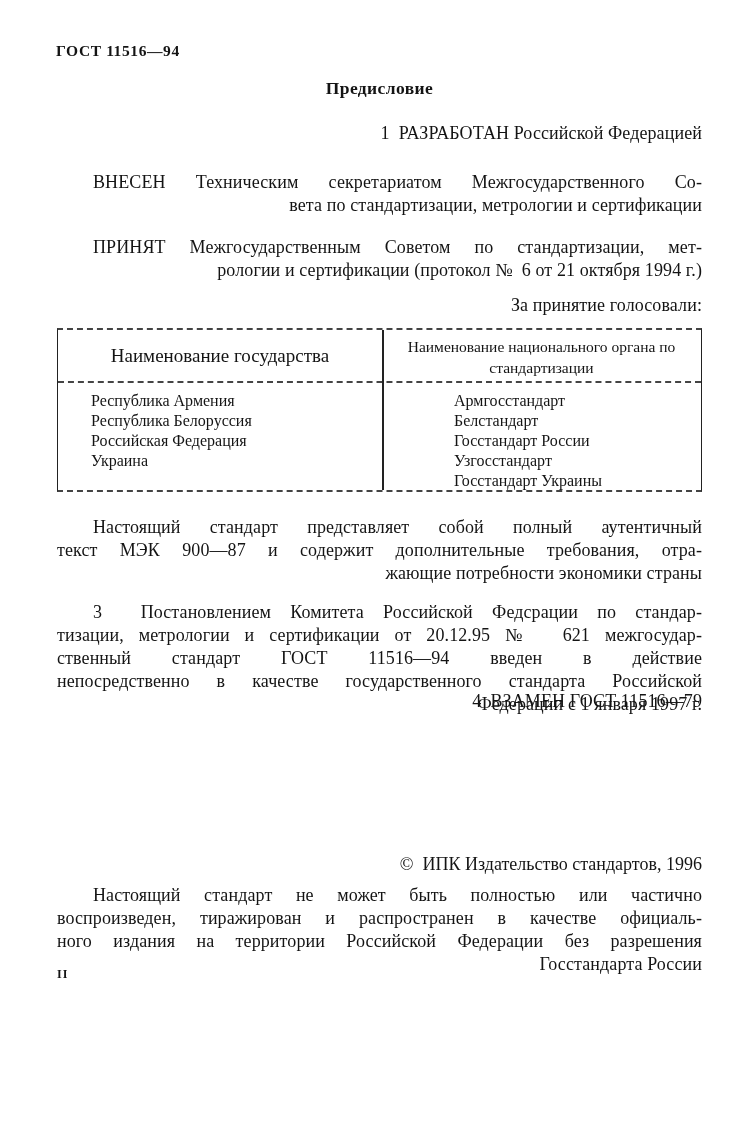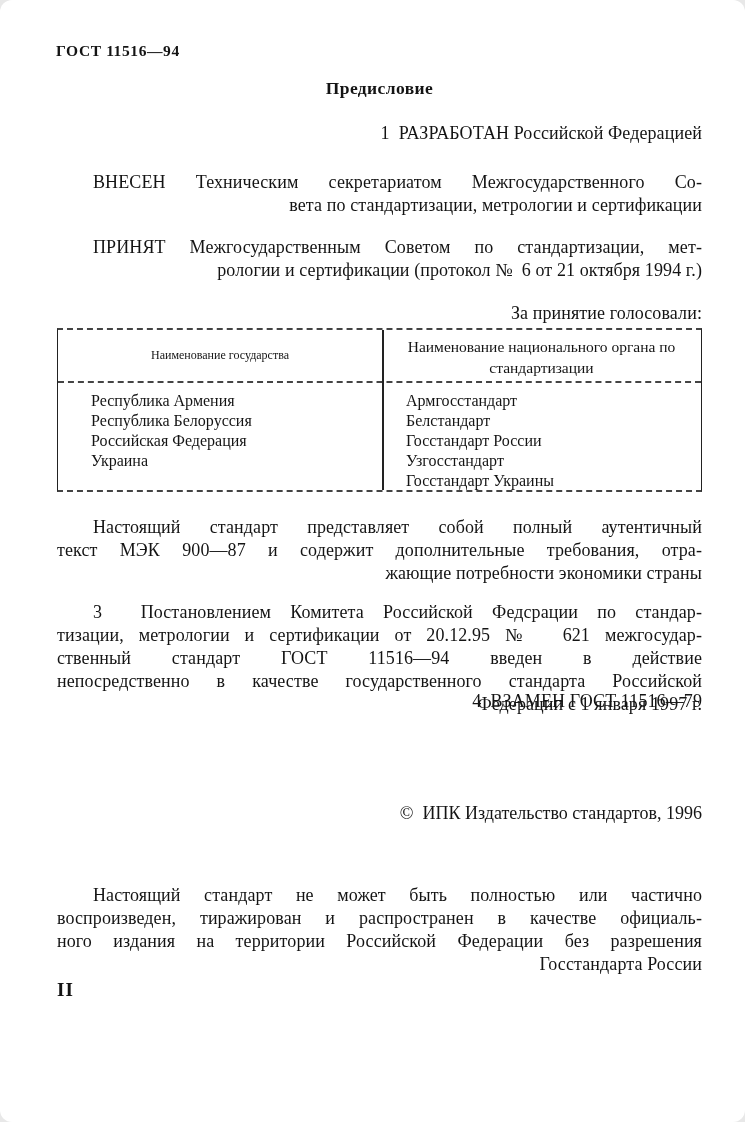--- a/index.html
+++ b/index.html
@@ -1,47 +1,46 @@
 <!DOCTYPE html>
 <html><head>
 <meta charset="utf-8">
 <style>
   html,body { margin:0; padding:0; background:#e8e8e8; }
   #page {
     position:relative; width:745px; height:1122px; margin:0 auto;
     background:#ffffff; color:#141414; overflow:hidden;
     font-family:"Liberation Serif","DejaVu Serif",serif;
-    border-radius:12px;
   }
   .abs { position:absolute; }
   .blk { position:absolute; left:57px; width:645px; font-size:18px; line-height:23px; letter-spacing:0.1px; }
   .ln  { white-space:pre-wrap;text-align:right; }
   .j   { text-align:justify; text-align-last:justify; text-justify:inter-word; }
   .ind { text-indent:36px; }
 
   .doc-code   { left:56px; top:42px; font-weight:bold; font-size:15.5px; letter-spacing:0.6px; }
   .page-title { left:57px; top:78px; width:645px; text-align:center; font-weight:bold; font-size:17.5px; letter-spacing:0.4px; }
 
   
   .vote-table {
     position:absolute; left:57px; top:328px; width:645px; height:164px; box-sizing:border-box;
     border-left:1.5px solid #222; border-right:1.5px solid #222;
     border-top:2px dashed #444; border-bottom:2px dashed #444;
   }
   .vdiv { position:absolute; left:324px; top:0; bottom:0; width:1.5px; background:#222; }
   .thead { display:flex; height:53px; box-sizing:border-box; border-bottom:2px dashed #444; }
-  .th-c1 { width:324px; display:flex; align-items:center; justify-content:center; font-size:12px; }
+  .th-c1 { width:324px; display:flex; align-items:center; justify-content:center; font-size:19px; }
   .th-c2 { flex:1; text-align:center; font-size:15.5px; line-height:21px; padding-top:6px; }
-  .tbody { display:flex; }
+  .tbody { display:flex;gap:48px; }
   .tb-c1 { width:324px; box-sizing:border-box; padding:8px 0 0 33px; }
   .tb-c2 { flex:1; box-sizing:border-box; padding:8px 0 0 24px; }
   .cell  { font-size:16px; line-height:20px; white-space:pre-wrap; }
 
-  .copyright { left:57px; top:803px; width:645px; text-align:right; font-size:18px; white-space:pre-wrap; }
-  .page-num  { left:57px; top:967px; font-size:19px; font-weight:bold; letter-spacing:1px;margin-top:12px; }
+  .copyright { left:57px; top:854px; width:645px; text-align:right; font-size:18px; white-space:pre-wrap; }
+  .page-num  { left:57px; top:967px; font-size:12px; font-weight:bold; letter-spacing:1px; }
 </style>
 </head>
 <body>
 
 <div id="page">
 
   <div class="abs doc-code">ГОСТ 11516—94</div>
 
   <div class="abs page-title">Предисловие</div>
 
@@ -52,21 +51,21 @@
   <div class="blk" style="top:171px">
     <div class="ln ind j">ВНЕСЕН Техническим секретариатом Межгосударственного Со-</div>
     <div class="ln">вета по стандартизации, метрологии и сертификации</div>
   </div>
 
   <div class="blk" style="top:236px">
     <div class="ln ind j">ПРИНЯТ Межгосударственным Советом по стандартизации, мет-</div>
     <div class="ln">рологии и сертификации (протокол №  6 от 21 октября 1994 г.)</div>
   </div>
 
-  <div class="blk" style="top:302px">
+  <div class="blk" style="top:294px">
     <div class="ln ind">За принятие голосовали:</div>
   </div>
 
   <div class="vote-table">
     <div class="vdiv"></div>
     <div class="thead">
       <div class="th-c1">Наименование государства</div>
       <div class="th-c2">
         <div>Наименование национального органа по</div>
         <div>стандартизации</div>

